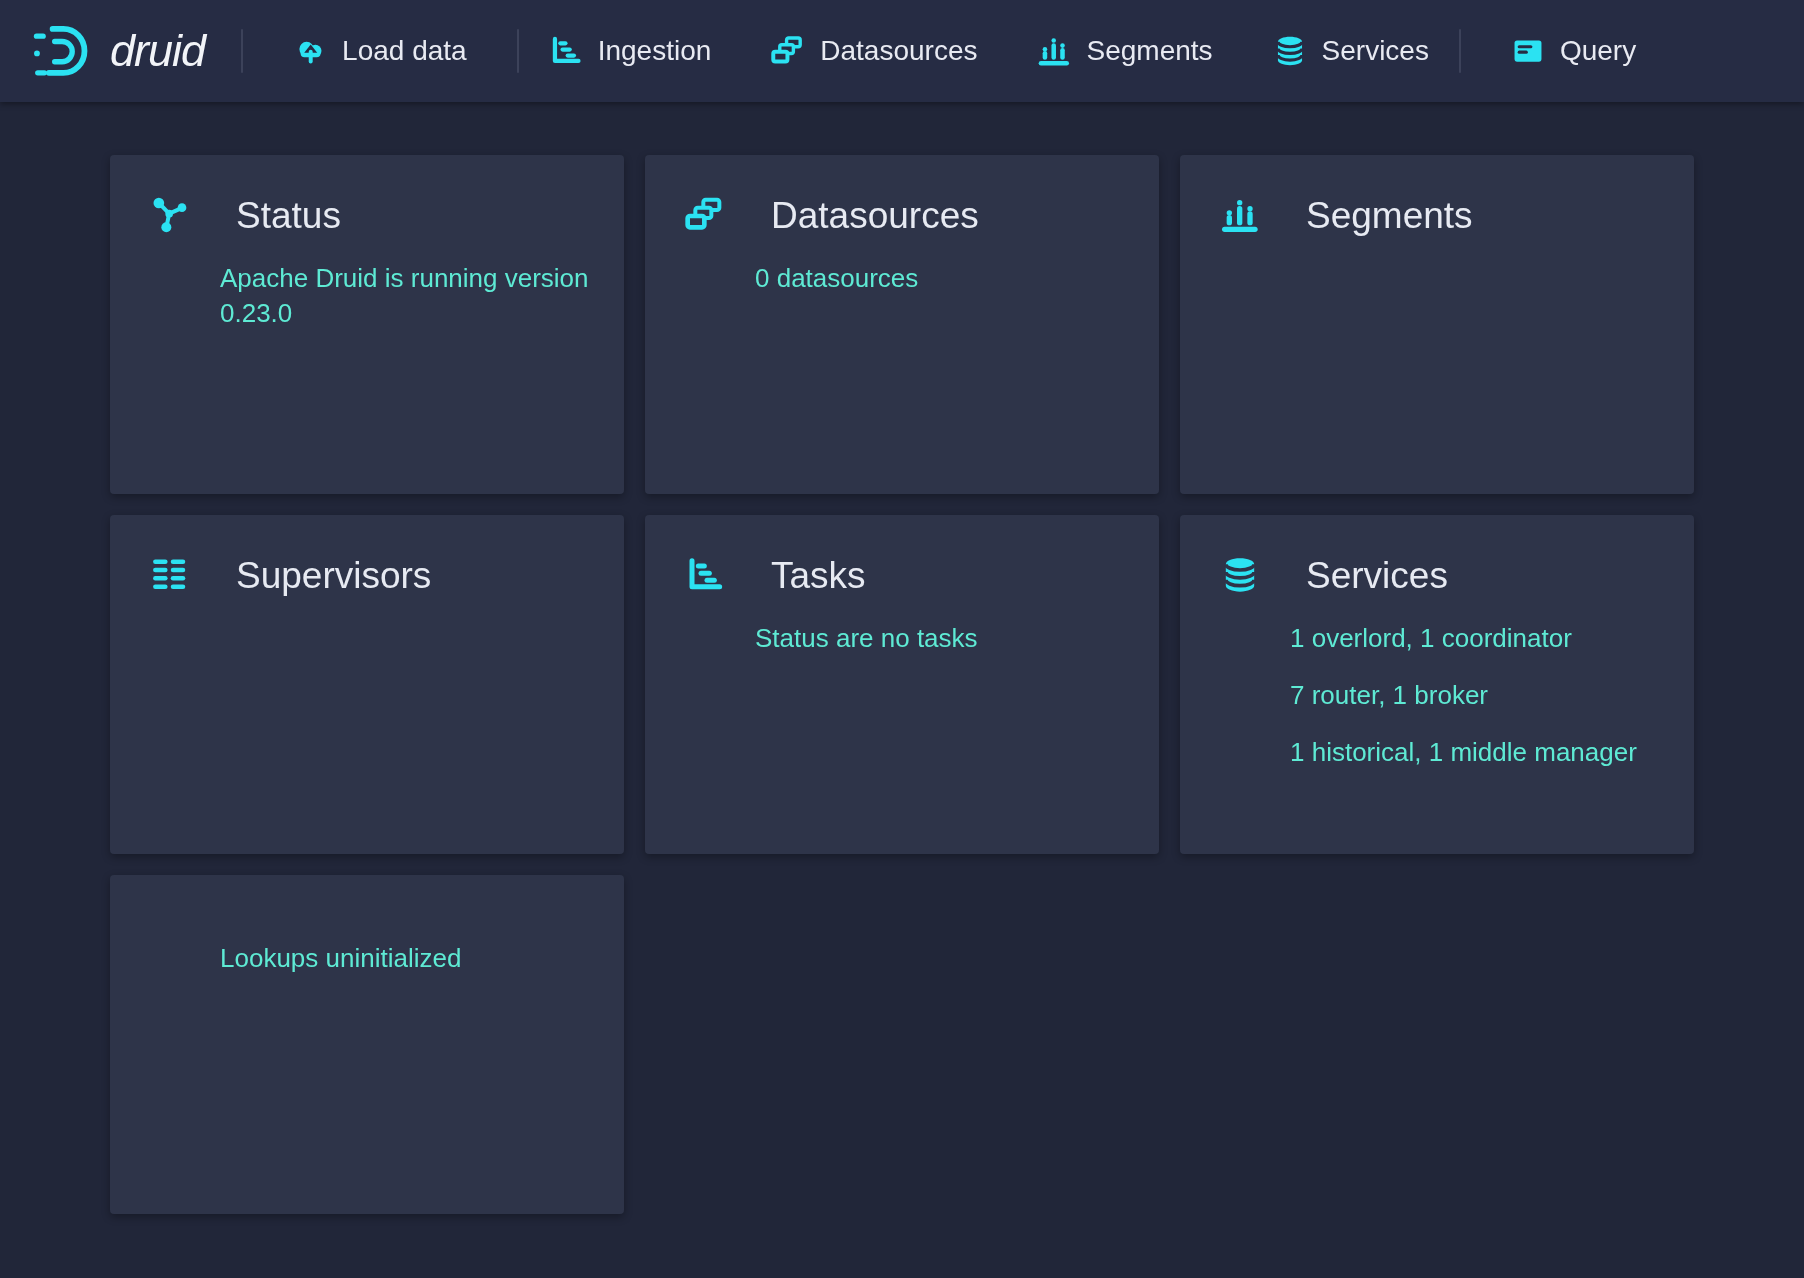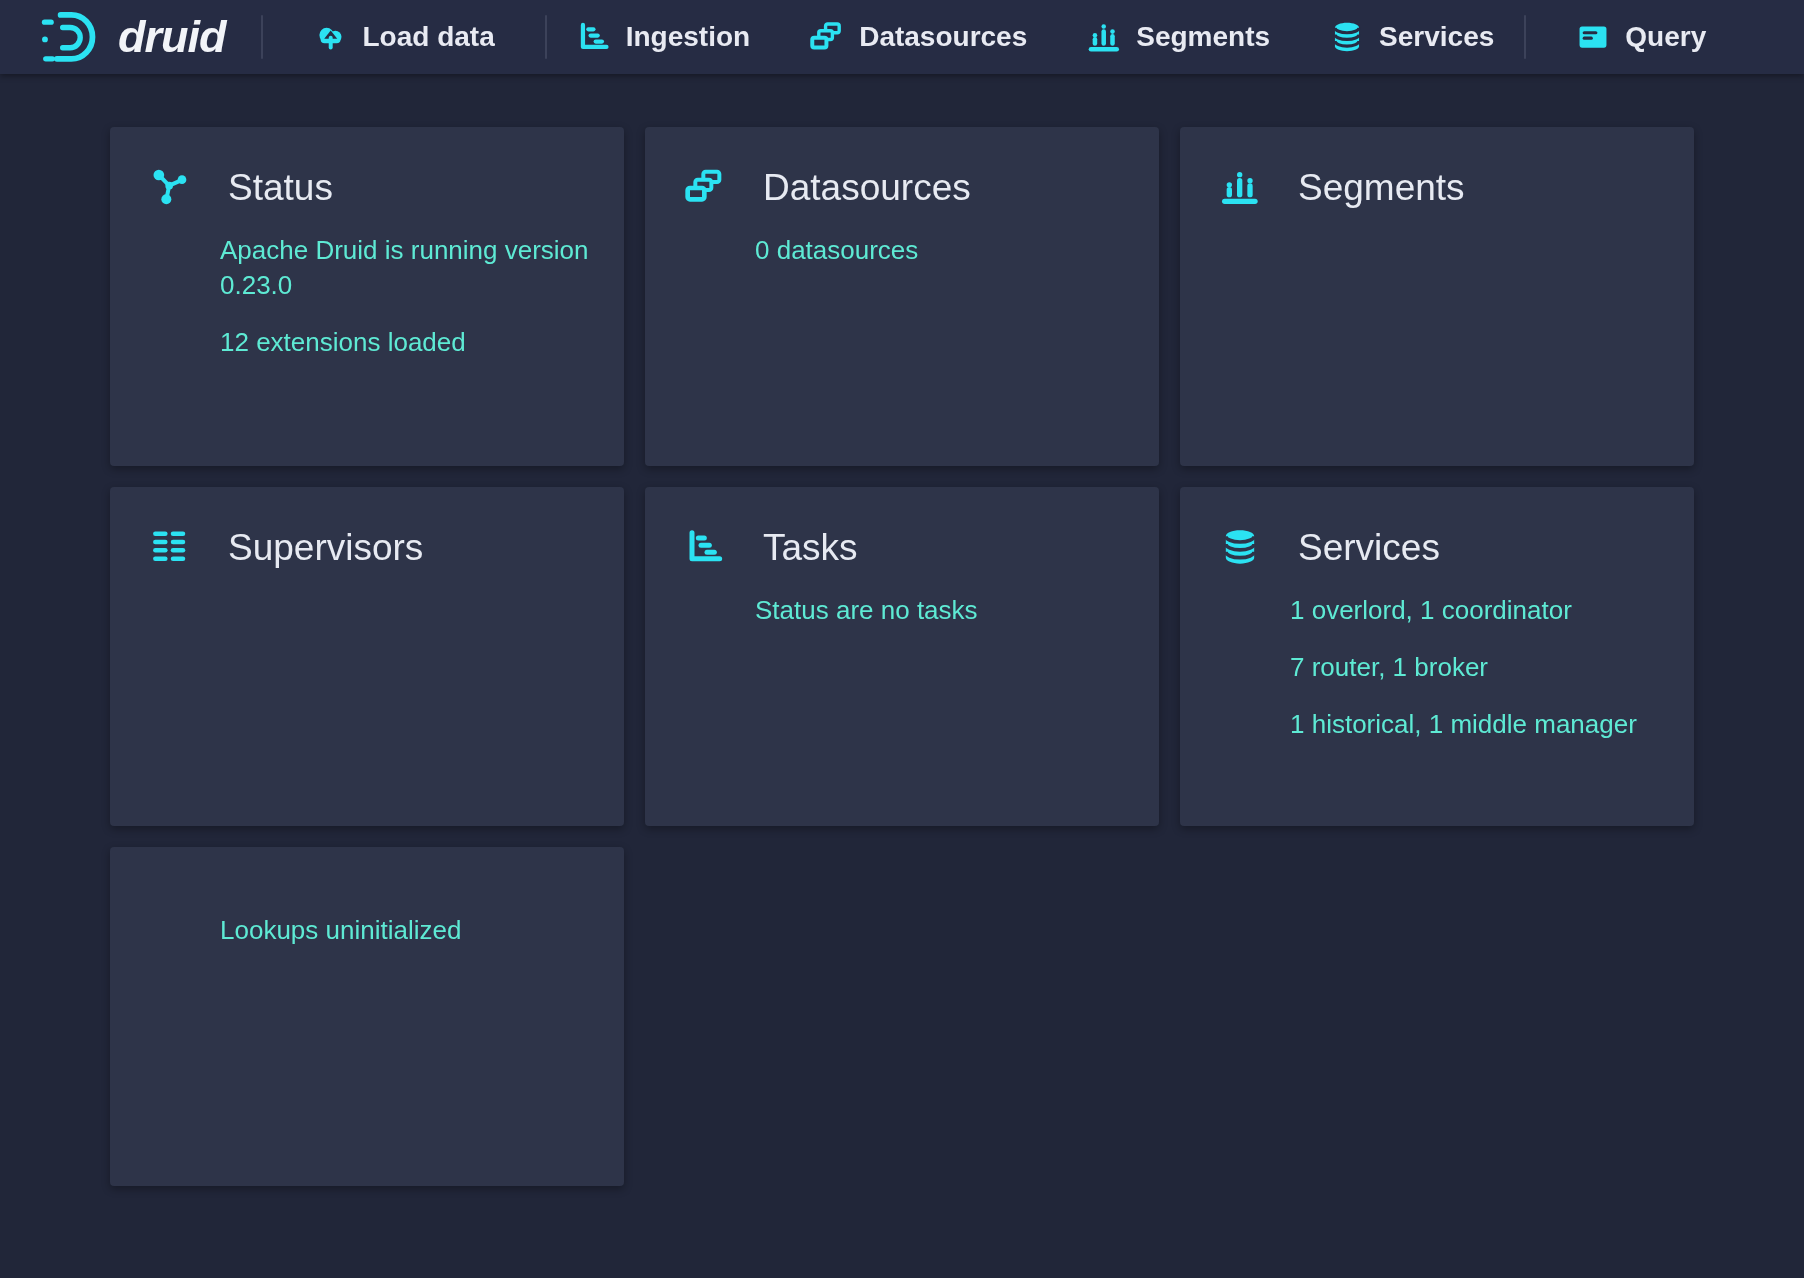--- a/index.html
+++ b/index.html
@@ -6,25 +6,25 @@
   body {
     width:1804px; height:1278px;
     background:#212639;
     font-family:"Liberation Sans","DejaVu Sans",sans-serif;
     overflow:hidden;
     -webkit-font-smoothing:antialiased;
   }
   
   .navbar {
     --gap:#262c44;
-    height:74px; background:#262c44;
+    height:102px; background:#262c44;
     display:flex; align-items:center;
-    padding-left:40px;
+    padding-left:32px;
     box-shadow:0 2px 6px rgba(0,0,0,.38);
-    position:relative; z-index:5;font-weight:bold;
+    position:relative; z-index:5;
   }
   .logo { display:flex; align-items:center; margin-right:28px; }
   .logo svg { width:66px; height:66px; color:#2be2f2; }
   .logo-text {
     font-style:italic; font-size:45px; letter-spacing:-1px;
     color:#f2f4f8; margin-left:12px; padding-right:8px;
   }
   .nav-divider {
     width:2px; height:44px; background:#3c425a; border-radius:1px;
     align-self:center;
@@ -49,21 +49,21 @@
     background:#2e3449; border-radius:4px;
     box-shadow:0 3px 8px rgba(0,0,0,.32);
     padding:40px 34px 40px 40px;
     box-sizing:border-box;
     cursor:pointer;
   }
   .card-header { display:flex; align-items:center; gap:30px; height:40px; }
   .card-header svg { width:40px; height:40px; color:#2be2f2; flex:0 0 auto; }
   .card-title {
     font-size:37px; font-weight:400; color:#e7eaf2; line-height:37px;
-    margin:8px;
+    margin:16px;
   }
   .card-body { margin:26px 0 0 70px; }
   .card-body p {
     font-size:26px; line-height:35px; color:#5eead4;
     margin:0 0 22px 0;
   }
 </style>
 </head>
 <body>
 
@@ -168,21 +168,20 @@
             <circle cx="5.3" cy="4.8" r="3.2"></circle>
             <circle cx="19.2" cy="7.6" r="2.6"></circle>
             <circle cx="9.8" cy="19.4" r="3"></circle>
             <circle cx="11.5" cy="11.2" r="2.3"></circle>
           </g>
         </svg>
         <h1 class="card-title">Status</h1>
       </div>
       <div class="card-body">
         <p>Apache Druid is running version 0.23.0</p>
-        <p>12 extensions loaded</p>
       </div>
     </div>
 
     <div class="card">
       <div class="card-header">
         <svg viewBox="0 0 24 24">
           <g stroke="currentColor" fill="var(--gap)">
             <rect x="11" y="2.8" width="9.6" height="6.2" rx="1.4" stroke-width="2.4"></rect>
             <rect x="6.2" y="7.6" width="9.6" height="6.2" rx="1.4" stroke-width="2.4"></rect>
             <rect x="1.6" y="12.6" width="10" height="6.8" rx="1.4" stroke-width="2.8"></rect>

